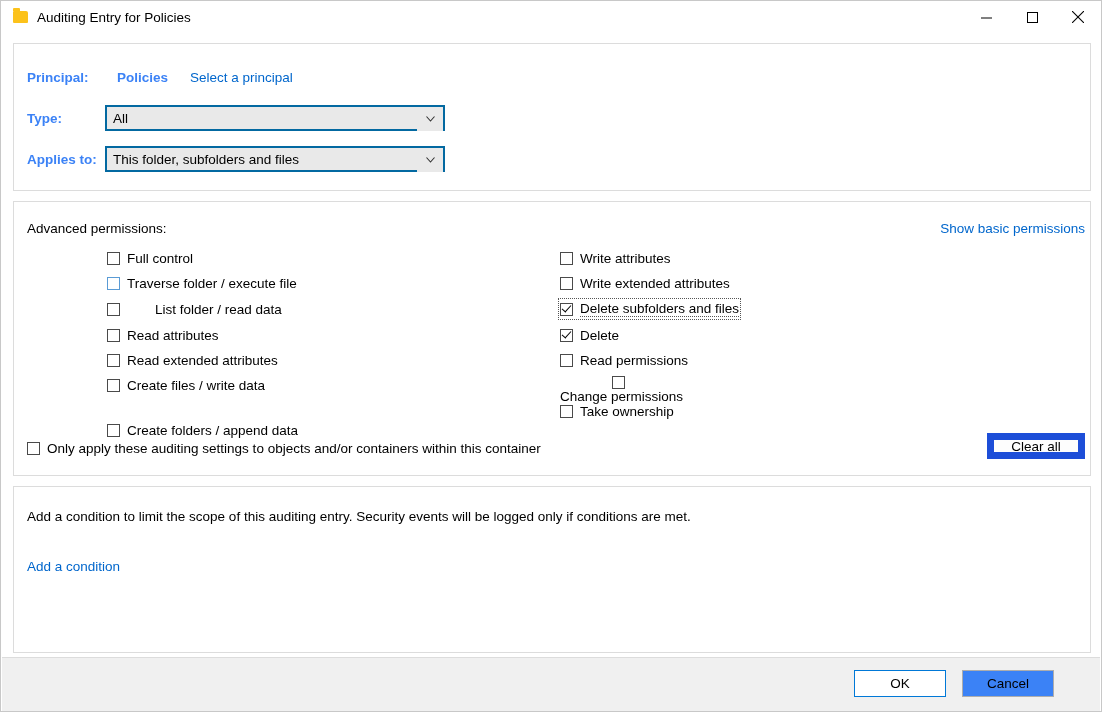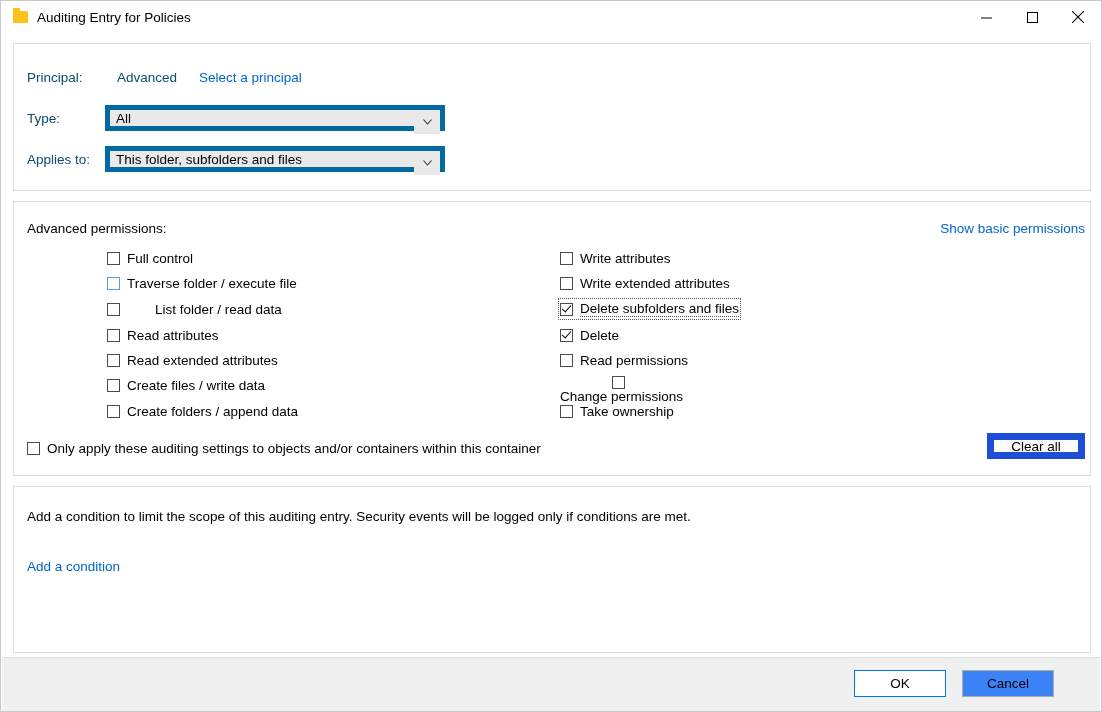--- a/index.html
+++ b/index.html
@@ -92,35 +92,36 @@
   #group-permissions { left: 12px; top: 200px; width: 1078px; height: 275px; }
   #group-conditions { left: 12px; top: 485px; width: 1078px; height: 167px; }
 
   .row {
     position: absolute;
     display: flex;
     align-items: center;
   }
   .lbl {
     font-size: 13.5px;
-    color: #0c4a6e;
+    color: #3b82f6;
+    font-weight: bold;
   }
   .link {
     color: #0066cc;
     font-size: 13.5px;
     cursor: pointer;
     text-decoration: none;
   }
 
   
   .combo {
     position: relative;
     width: 340px;
     height: 26px;
-    border: 5px solid #0369a1;
+    border: 2px solid #0369a1;
     background: #ffffff;
     box-sizing: border-box;
     display: flex;
     align-items: center;
   }
   .combo .combo-text {
     padding-left: 6px;
     font-size: 13.5px;
     color: #000;
     white-space: nowrap;
@@ -300,21 +301,21 @@
             <line x1="12" y1="0" x2="0" y2="12" stroke="#000" stroke-width="1.1"></line>
           </svg>
       </div>
     </div>
   </div>
 
   <div class="group" id="group-principal"></div>
 
   <div class="row" style="left:26px; top:69px;">
     <span class="lbl" style="width:78px;">Principal:</span>
-    <span class="lbl" style="margin-left:12px;">Advanced</span>
+    <span class="lbl" style="margin-left:12px;">Policies</span>
     <span class="link" style="margin-left:22px;">Select a principal</span>
   </div>
 
   <div class="row" style="left:26px; top:104px;">
     <span class="lbl" style="width:78px;">Type:</span>
     <div class="combo shaded">
       <span class="combo-text">All</span>
       <span class="combo-arrow">
         <svg width="9" height="6" viewBox="0 0 9 6">
             <path d="M0.5 0.5 L4.5 5 L8.5 0.5" fill="none" stroke="#333" stroke-width="1.1"></path>
@@ -357,21 +358,21 @@
     <span class="cbtext">Read attributes</span>
   </div>
   <div class="cbrow" style="left:106px; top:350px;">
     <span class="cbox"></span>
     <span class="cbtext">Read extended attributes</span>
   </div>
   <div class="cbrow" style="left:106px; top:375px;">
     <span class="cbox"></span>
     <span class="cbtext">Create files / write data</span>
   </div>
-  <div class="cbrow" style="left:106px; top:401px;">
+  <div class="cbrow" style="left:106px; top:420px;">
     <span class="cbox"></span>
     <span class="cbtext">Create folders / append data</span>
   </div>
 
   <div class="cbrow" style="left:559px; top:248px;">
     <span class="cbox"></span>
     <span class="cbtext">Write attributes</span>
   </div>
   <div class="cbrow" style="left:559px; top:273px;">
     <span class="cbox"></span>

